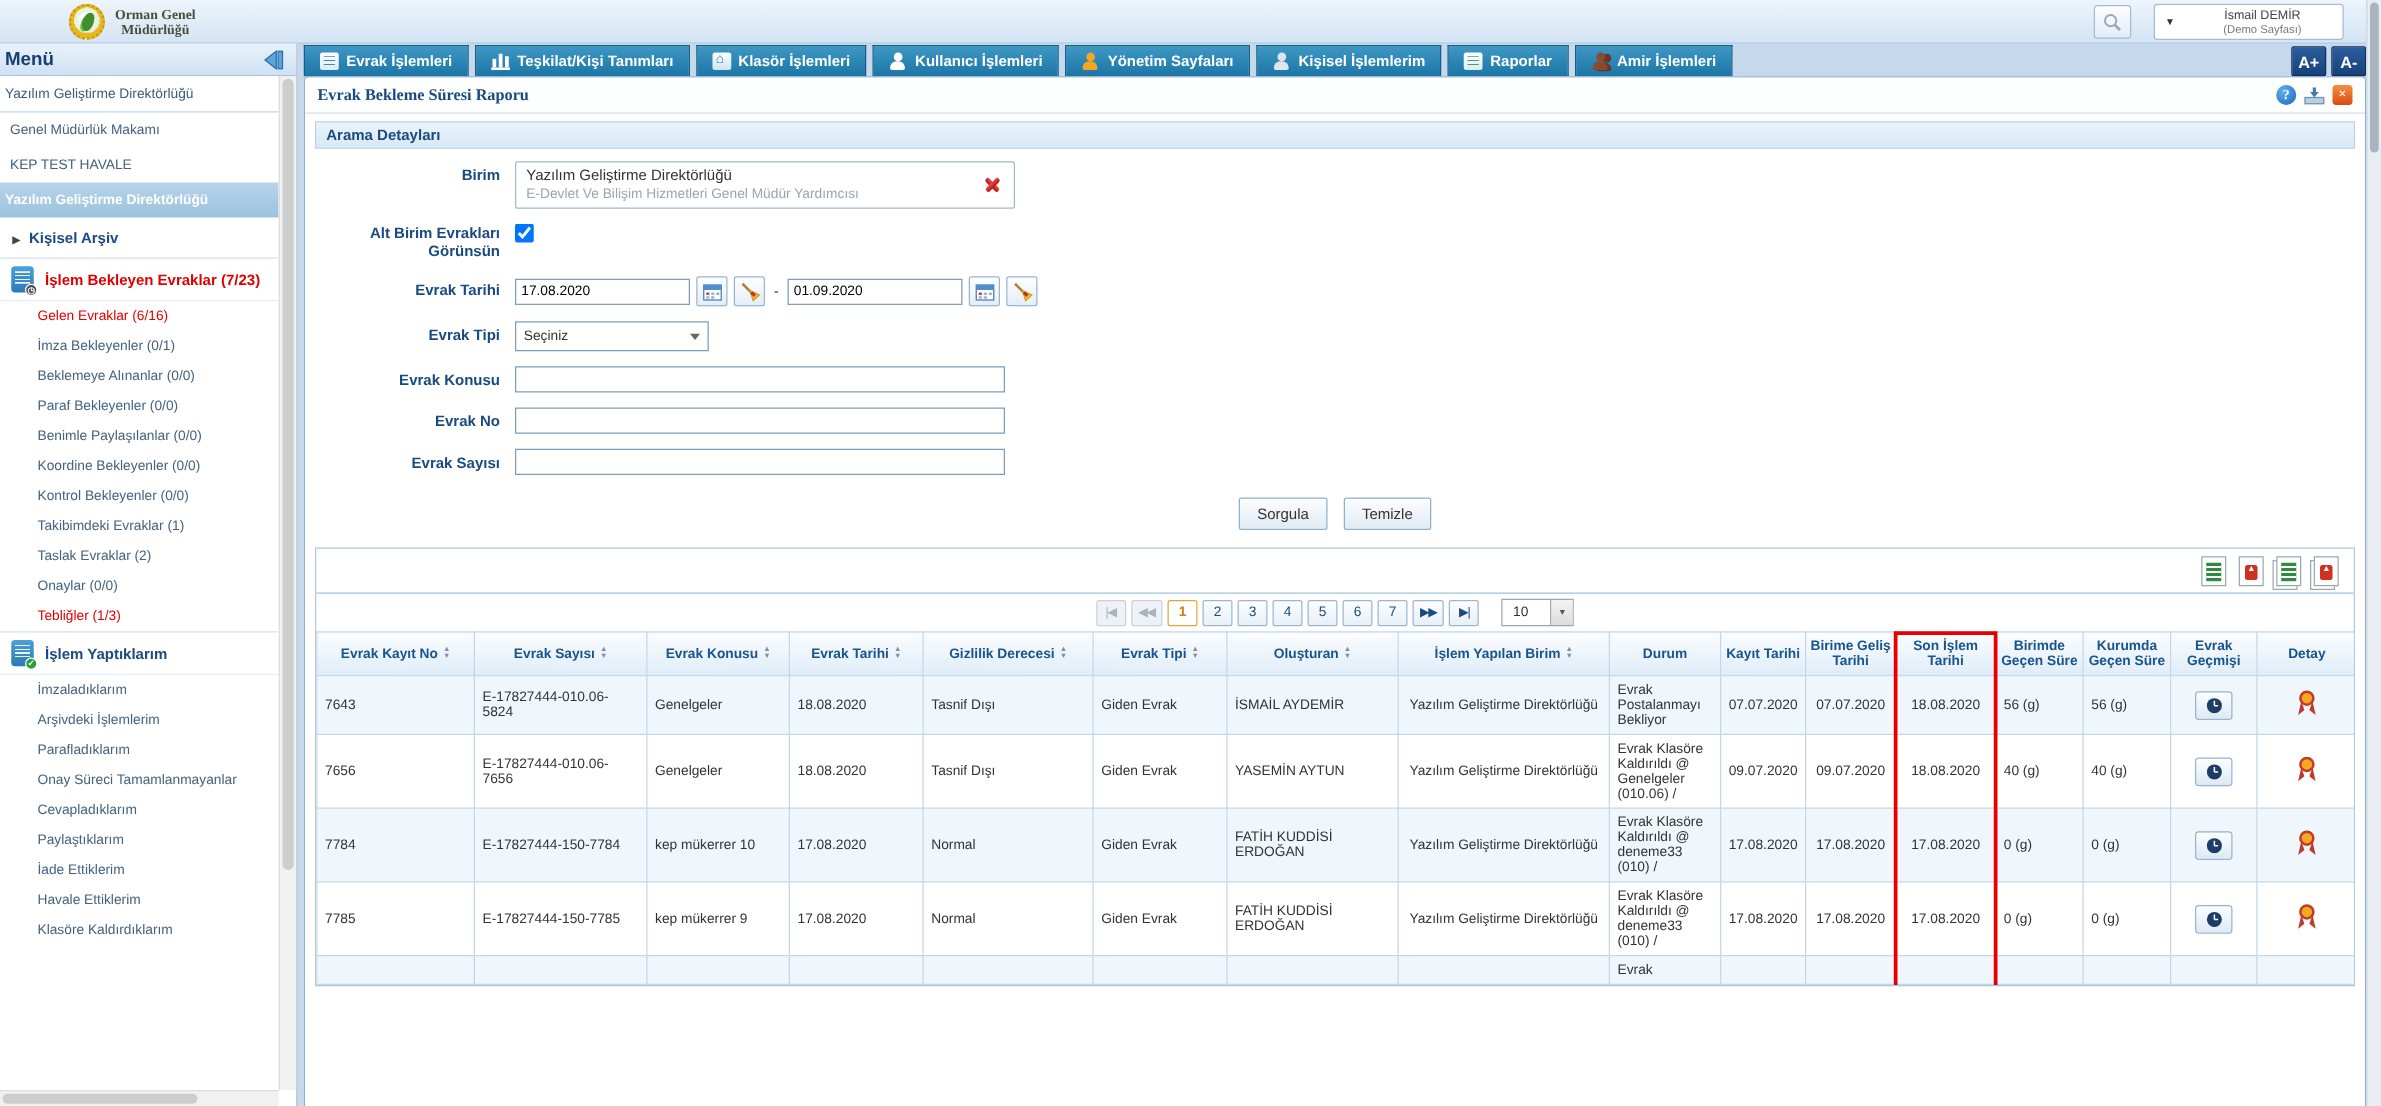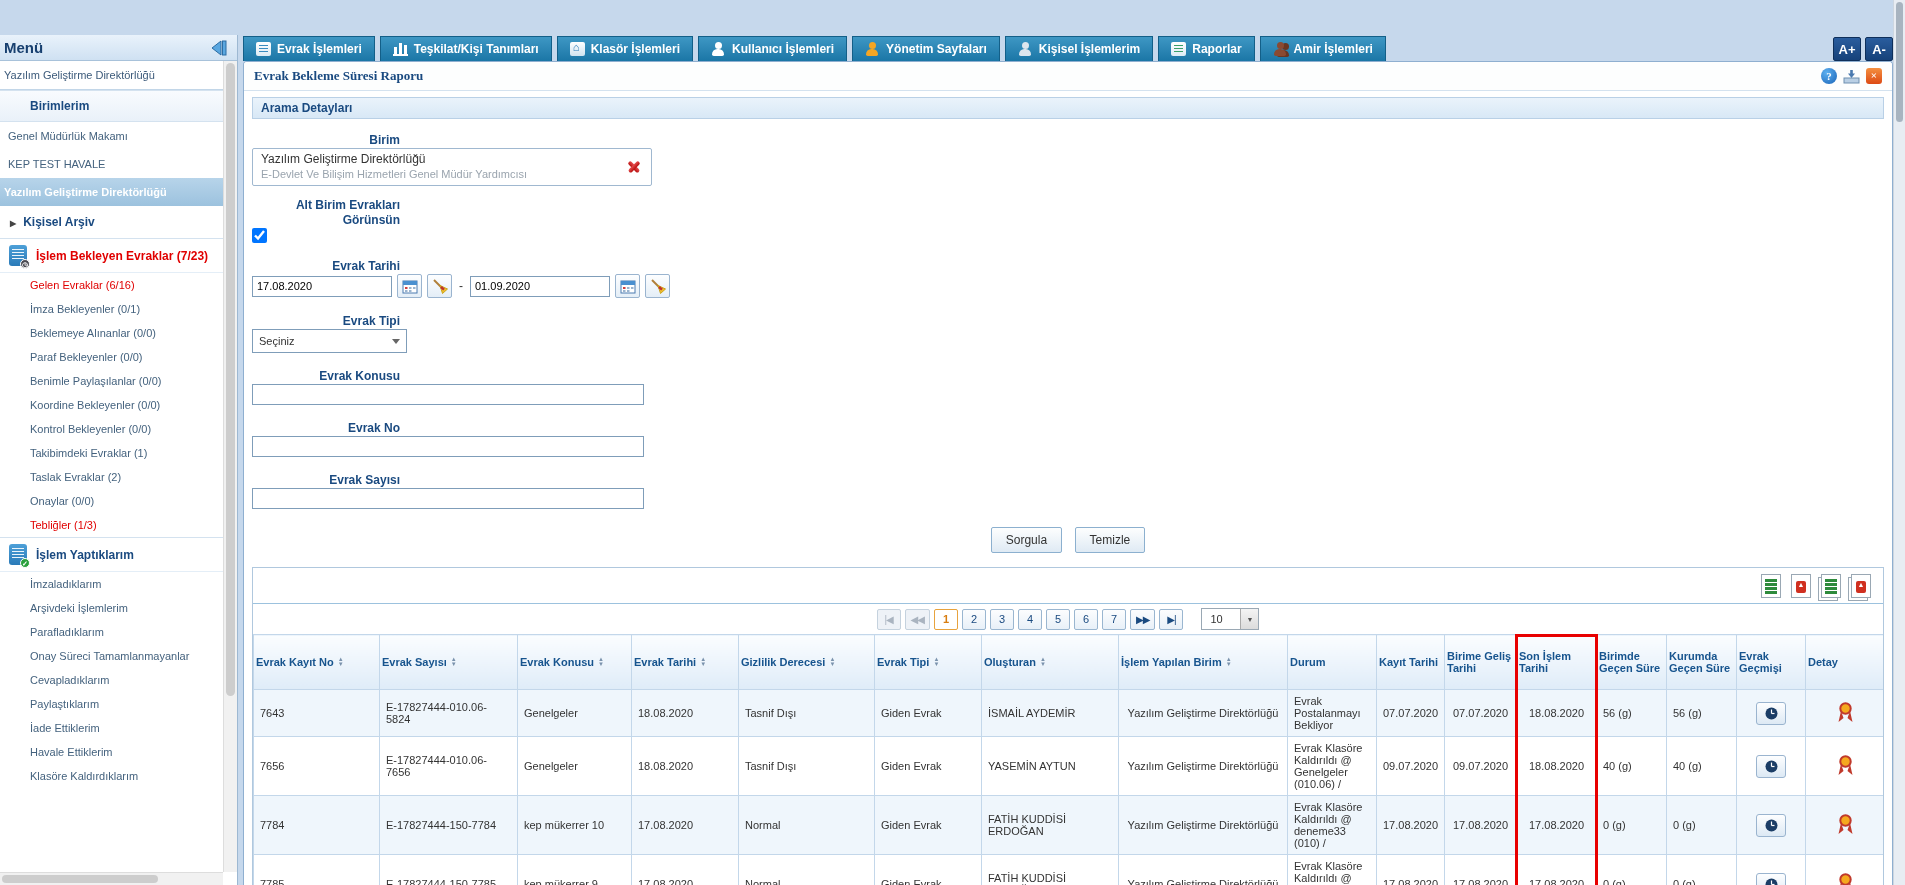--- a/index.html
+++ b/index.html
@@ -101,21 +101,21 @@
   .title-icons { display:flex; align-items:center; gap:6px; }
   .help-ic { width:16px; height:16px; border-radius:50%; background:radial-gradient(circle at 35% 30%,#5db0f0,#1a64b8);
     color:#fff; font-weight:bold; font-size:11px; text-align:center; line-height:16px; cursor:pointer; }
   .close-ic { width:16px; height:16px; border-radius:3px; background:linear-gradient(#f49040,#dc4a14);
     color:#fff; font-weight:bold; font-size:11px; text-align:center; line-height:15px; cursor:pointer; }
   .content { position:absolute; top:30px; left:0; right:0; bottom:0; padding:5px 8px; overflow:hidden; }
 
   .section-header { height:22px; background:linear-gradient(#eaf3fb,#d8e8f6); border:1px solid #b9d0e6;
     font-size:12px; font-weight:bold; color:#1a4a80; display:flex; align-items:center; padding:0 8px; }
   .form { padding:10px 0 0 0; }
-  .frow { display:flex; margin-bottom:12px; align-items:flex-start;flex-direction:column; }
+  .frow { display:flex; margin-bottom:12px; align-items:flex-start; }
   .flabel { width:160px; text-align:right; padding-right:12px; font-size:12px; font-weight:bold; color:#1a4a80; line-height:15px; padding-top:4px; }
   .fctrl { display:flex; align-items:center; gap:5px; }
   .birim-box { width:400px; height:38px; border:1px solid #a0b8d0; border-radius:2px; background:#fff;
     display:flex; align-items:center; padding:2px 8px; }
   .birim-lines { flex:1; line-height:15px; }
   .birim-value { font-size:12px; color:#333; }
   .birim-sub { font-size:11px; color:#9aa4ae; }
   .clear-x { position:relative; width:18px; height:18px; cursor:pointer; }
   .clear-x::before, .clear-x::after { content:""; position:absolute; left:2px; top:7px; width:14px; height:3.5px;
     background:linear-gradient(#e85050,#b81010); border-radius:2px; }
@@ -156,21 +156,21 @@
   .pagesize { margin-left:14px; width:58px; height:22px; border:1px solid #9aa8b4; background:#fff;
     display:flex; align-items:center; cursor:pointer; }
   .pagesize .val { flex:1; font-size:11px; color:#333; padding-left:8px; }
   .pagesize .car { width:18px; align-self:stretch; background:linear-gradient(#f4f4f4,#dcdcdc);
     border-left:1px solid #aaa; display:flex; align-items:center; justify-content:center; font-size:7px; color:#555; }
 
   .table-wrap { position:relative; }
   table { width:1632px; table-layout:fixed; border-collapse:collapse; font-size:11px; }
   th, td { border:1px solid #c3d7ea; }
   thead th { background:linear-gradient(#fbfdff,#dfecf8); color:#17548e; font-weight:bold;
-    padding:15px 2px; text-align:left; vertical-align:middle; cursor:pointer; }
+    padding:5px 2px; text-align:center; vertical-align:middle; cursor:pointer; }
   .th-in { display:inline-flex; align-items:center; justify-content:center; gap:4px; }
   .sort { display:none; flex-direction:column; line-height:5px; font-size:6px; color:#7a92ac; }
   .is-sortable .sort { display:inline-flex; }
   .sort::before { content:"▲"; } .sort::after { content:"▼"; }
   tbody td { padding:5px 6px; color:#333; vertical-align:middle; background:#fff; word-wrap:break-word; }
   tbody tr:nth-child(odd) td { background:#eff6fc; }
   td.c-center { text-align:center; padding:5px 2px; }
   .clock-btn { width:30px; height:23px; border:1px solid #9ab4cf; border-radius:3px;
     background:linear-gradient(#fdfeff,#dde9f4); cursor:pointer; display:inline-flex; align-items:center; justify-content:center; }
   .col-highlight { position:absolute; left:1262px; top:0; width:83px; height:calc(100% + 30px);
@@ -178,20 +178,44 @@
 
   
   .page-vscroll { position:absolute; top:0; right:0; width:12px; height:885px; background:#e8edf3; border-left:1px solid #cdd6e0; }
   .page-vscroll .thumb { position:absolute; top:2px; left:2px; right:2px; height:120px; background:#a8b4c0; border-radius:5px; }
 </style>
 </head>
 <body>
 
 <div class="page">
 
+  <div class="topbar">
+    <div class="logo">
+      <div class="logo-circle"></div>
+      <div class="logo-text">
+        <div>Orman Genel</div>
+        <div>Müdürlüğü</div>
+      </div>
+    </div>
+    <div class="top-right">
+      <div class="search-btn">
+        <svg width="16" height="16">
+          <circle cx="6.5" cy="6.5" r="4.5" fill="none" stroke="#9aa8b8" stroke-width="1.6"></circle>
+          <line x1="10" y1="10" x2="14" y2="14" stroke="#9aa8b8" stroke-width="2.2"></line>
+        </svg>
+      </div>
+      <div class="user-box">
+        <span class="user-caret">▼</span>
+        <div class="user-text">
+          <div>İsmail DEMİR</div>
+          <div class="sub">(Demo Sayfası)</div>
+        </div>
+      </div>
+    </div>
+  </div>
 
   <div class="navbar">
     <div class="tabs">
 
         <div class="tab icon-doc">
           <span class="tab-icon"></span>
           <span>Evrak İşlemleri</span>
         </div>
 
         <div class="tab icon-chart">
@@ -244,24 +268,20 @@
         <rect x="13.5" y="1" width="3.5" height="14" fill="#5aa7e0" stroke="#2d6da3"></rect>
       </svg>
     </div>
     <div class="menu-list">
 
         <div class="sb-row type-unit">
 
           <span class="sb-label">Yazılım Geliştirme Direktörlüğü</span>
         </div>
 
-        <div class="sb-row type-section">
-
-          <span class="sb-label">Birimlerim</span>
-        </div>
 
         <div class="sb-row type-item">
 
           <span class="sb-label">Genel Müdürlük Makamı</span>
         </div>
 
         <div class="sb-row type-item">
 
           <span class="sb-label">KEP TEST HAVALE</span>
         </div>

